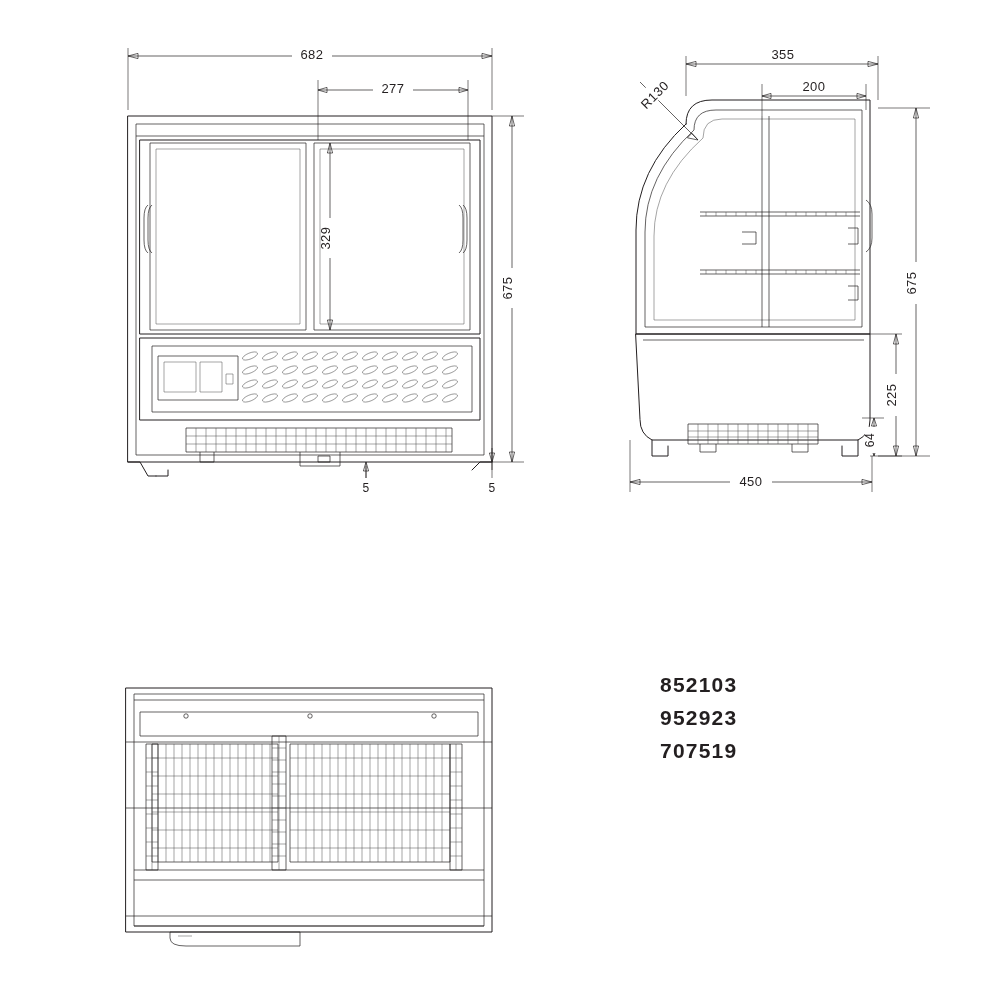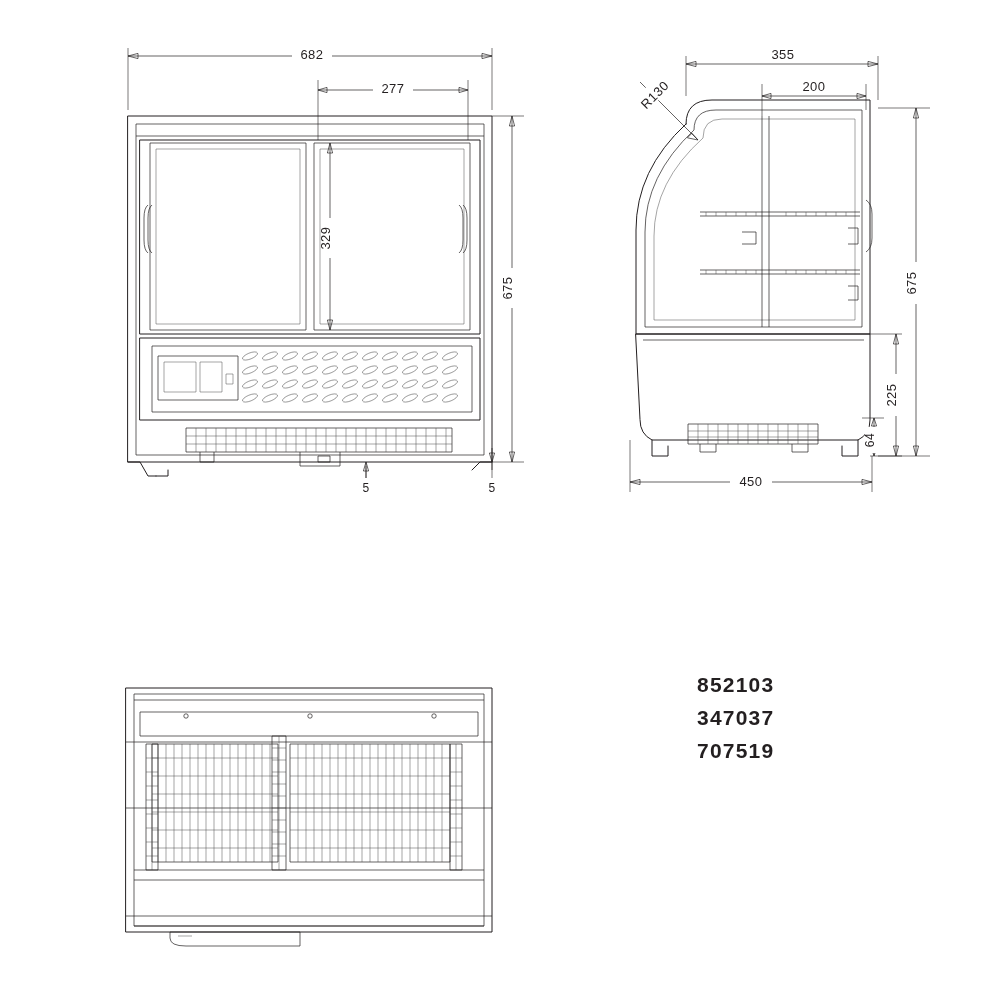--- a/index.html
+++ b/index.html
@@ -55,21 +55,21 @@
   }
   .dimtext {
     font-family: "Liberation Sans", sans-serif;
     font-size: 13px;
     fill: #231f20;
     letter-spacing: 0.5px;
   }
   .dimtext.small { font-size: 12px; }
   .codes {
     position: absolute;
-    left: 697px;
+    left: 660px;
     top: 668px;
     width: 220px;
   }
   .codes div {
     font-size: 21px;
     font-weight: bold;
     letter-spacing: 1.2px;
     line-height: 33px;
     color: #231f20;
   }
@@ -598,17 +598,17 @@
       <path class="thin" d="M134,880 L484,880"></path>
       <path class="thin" d="M126,916 L492,916"></path>
       <path class="thin" d="M134,926 L484,926"></path>
       <path class="thin" d="M170,932 L300,932 L300,946 L186,946 Q170,946 170,938 Z"></path>
       <path class="hair" d="M178,936 L192,936"></path>
     </g>
   </svg>
 
   <div class="codes">
     <div>852103</div>
-    <div>347037</div>
+    <div>952923</div>
     <div>707519</div>
   </div>
 
 </div>
 
 </body></html>

